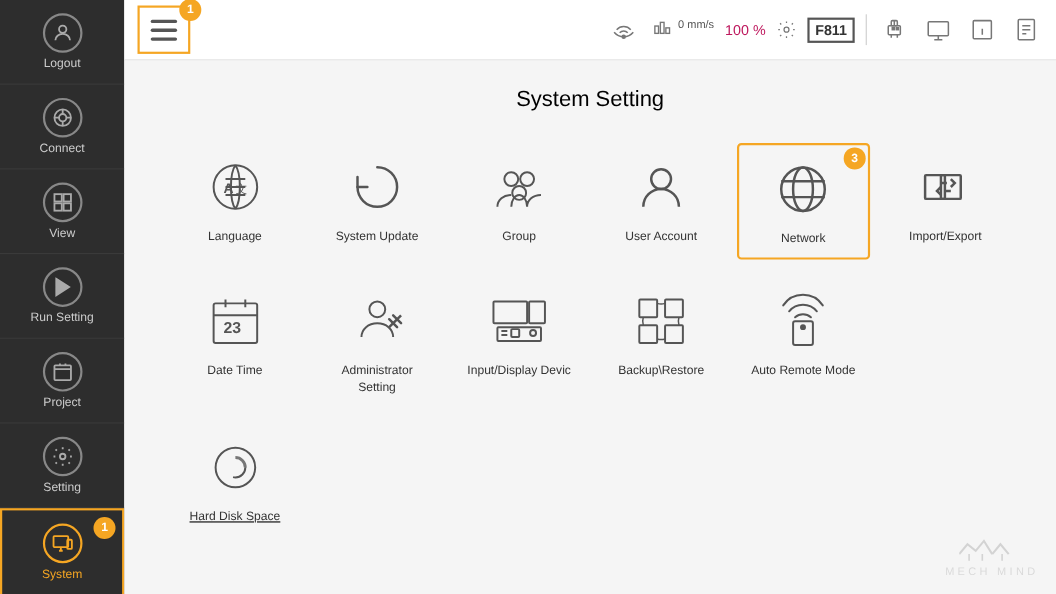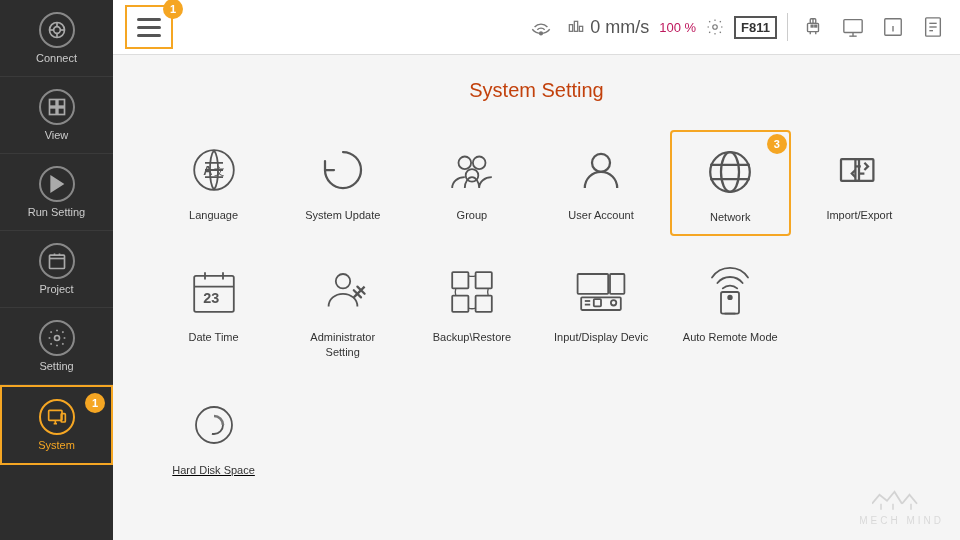--- a/index.html
+++ b/index.html
@@ -82,21 +82,21 @@
       cursor: pointer;
       margin-right: 4px;
     }
     .topbar-menu-btn .bar {
       width: 24px;
       height: 3px;
       background: #555;
       border-radius: 2px;
     }
     .topbar-spacer { flex: 1; }
-    .topbar-speed { display: flex; align-items: flex-end; gap: 4px; font-size: 18px; color: #555; }
+    .topbar-speed { display: flex; align-items: flex-start; gap: 4px; font-size: 10px; color: #555; }
     .topbar-percent { font-size: 13px; color: #be185d; }
     .topbar-model {
       border: 2px solid #555;
       padding: 2px 5px;
       font-size: 13px;
       font-weight: bold;
       color: #333;
     }
     .topbar-icon-btn {
       font-size: 18px;
@@ -113,21 +113,21 @@
     
     .content {
       flex: 1;
       background: #f5f5f5;
       padding: 24px 40px;
       overflow-y: auto;
     }
     .page-title {
       text-align: center;
       font-size: 20px;
-      color: #c2410c;
+      color: #000000;
       margin-bottom: 28px;
       font-weight: 400;
     }
     .grid {
       display: grid;
       grid-template-columns: repeat(6, 1fr);
       gap: 16px 8px;
       max-width: 780px;
       margin: 0 auto;
     }
@@ -202,20 +202,29 @@
       color: #666;
       text-align: center;
       letter-spacing: 2px;
     }
   </style>
 </head>
 <body>
 
 <div class="sidebar">
 
+  <div class="sidebar-item">
+    <div class="icon-circle">
+      <svg width="20" height="20" viewBox="0 0 24 24" fill="none" stroke="#aaa" stroke-width="2">
+        <circle cx="12" cy="8" r="4"></circle>
+          <path d="M4 20c0-4 3.6-7 8-7s8 3 8 7"></path>
+      </svg>
+    </div>
+    <span class="label">Logout</span>
+  </div>
 
   <div class="sidebar-item">
     <div class="icon-circle">
       <svg width="20" height="20" viewBox="0 0 24 24" fill="none" stroke="#aaa" stroke-width="2">
         <circle cx="12" cy="12" r="9"></circle>
           <circle cx="12" cy="12" r="4"></circle>
         <line x1="12" y1="3" x2="12" y2="8"></line>
           <line x1="12" y1="16" x2="12" y2="21"></line>
         <line x1="3" y1="12" x2="8" y2="12"></line>
           <line x1="16" y1="12" x2="21" y2="12"></line>
@@ -468,51 +477,51 @@
           </svg>
         </div>
         <span class="item-label" style="white-space:pre-line;">Administrator
 Setting</span>
       </div>
 
 
       <div class="grid-item">
         <div class="icon-box">
           <svg width="54" height="54" viewBox="0 0 60 60" fill="none" stroke="#555" stroke-width="2">
+            <rect x="4" y="10" width="34" height="22" rx="1"></rect>
+            <rect x="40" y="10" width="16" height="22" rx="1"></rect>
+            <rect x="8" y="36" width="44" height="14" rx="1"></rect>
+            <line x1="12" y1="40" x2="18" y2="40"></line>
+            <line x1="12" y1="44" x2="18" y2="44"></line>
+            <circle cx="44" cy="42" r="3"></circle>
+            <rect x="22" y="38" width="8" height="8" rx="1"></rect>
+          </svg>
+        </div>
+        <span class="item-label">Input/Display Devic</span>
+      </div>
+
+      <div class="grid-item">
+        <div class="icon-box">
+          <svg width="54" height="54" viewBox="0 0 60 60" fill="none" stroke="#555" stroke-width="2">
             <rect x="8" y="8" width="18" height="18" rx="1"></rect>
             <rect x="8" y="34" width="18" height="18" rx="1"></rect>
             <rect x="34" y="8" width="18" height="18" rx="1"></rect>
             <rect x="34" y="34" width="18" height="18" rx="1"></rect>
             <path d="M12 26 A14 14 0 0 0 12 34" stroke-width="1.5"></path>
             <path d="M26 12 A14 14 0 0 0 34 12" stroke-width="1.5"></path>
             <path d="M48 26 A14 14 0 0 0 48 34" stroke-width="1.5"></path>
             <path d="M26 48 A14 14 0 0 0 34 48" stroke-width="1.5"></path>
           </svg>
         </div>
         <span class="item-label">Backup\Restore</span>
       </div>
 
       <div class="grid-item">
         <div class="icon-box">
           <svg width="54" height="54" viewBox="0 0 60 60" fill="none" stroke="#555" stroke-width="2">
-            <rect x="4" y="10" width="34" height="22" rx="1"></rect>
-            <rect x="40" y="10" width="16" height="22" rx="1"></rect>
-            <rect x="8" y="36" width="44" height="14" rx="1"></rect>
-            <line x1="12" y1="40" x2="18" y2="40"></line>
-            <line x1="12" y1="44" x2="18" y2="44"></line>
-            <circle cx="44" cy="42" r="3"></circle>
-            <rect x="22" y="38" width="8" height="8" rx="1"></rect>
-          </svg>
-        </div>
-        <span class="item-label">Input/Display Devic</span>
-      </div>
-
-      <div class="grid-item">
-        <div class="icon-box">
-          <svg width="54" height="54" viewBox="0 0 60 60" fill="none" stroke="#555" stroke-width="2">
             <rect x="20" y="30" width="20" height="24" rx="2"></rect>
             <circle cx="30" cy="36" r="2" fill="#555"></circle>
             <path d="M24 54 h12"></path>
             <path d="M22 26 A12 12 0 0 1 38 26" stroke-linecap="round"></path>
             <path d="M16 20 A18 18 0 0 1 44 20" stroke-linecap="round"></path>
             <path d="M10 14 A24 24 0 0 1 50 14" stroke-linecap="round"></path>
           </svg>
         </div>
         <span class="item-label">Auto Remote Mode</span>
       </div>

